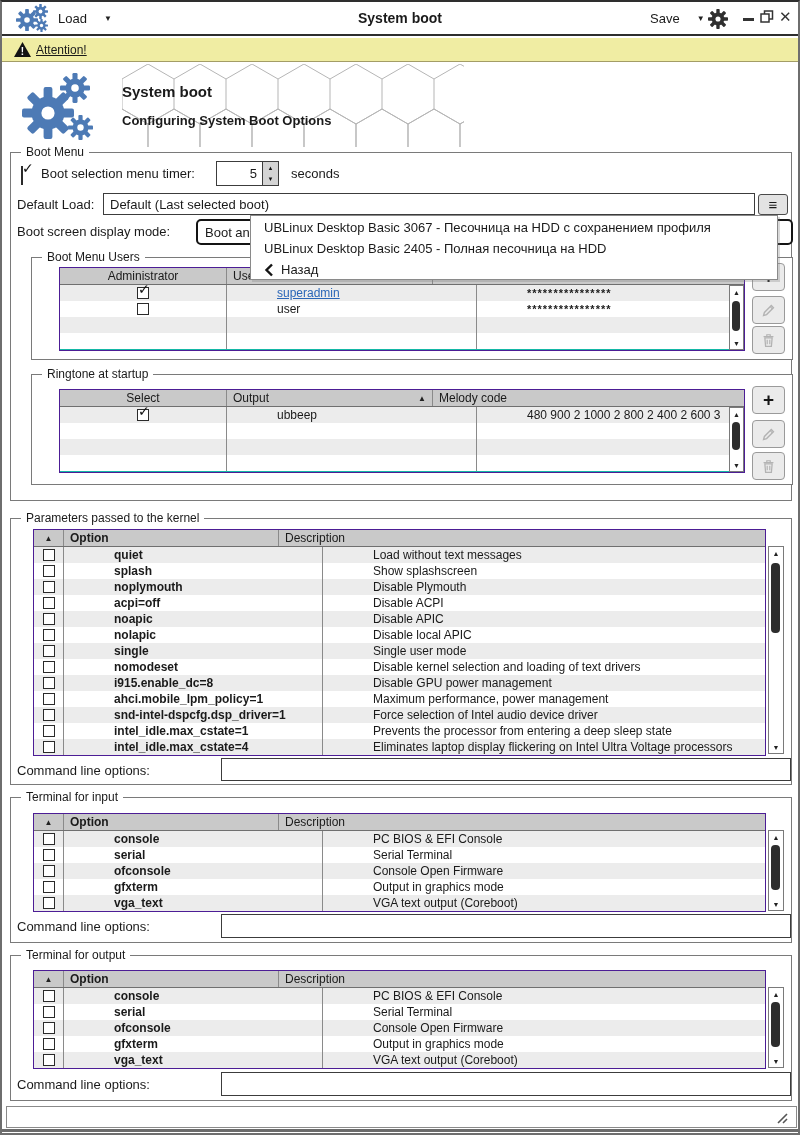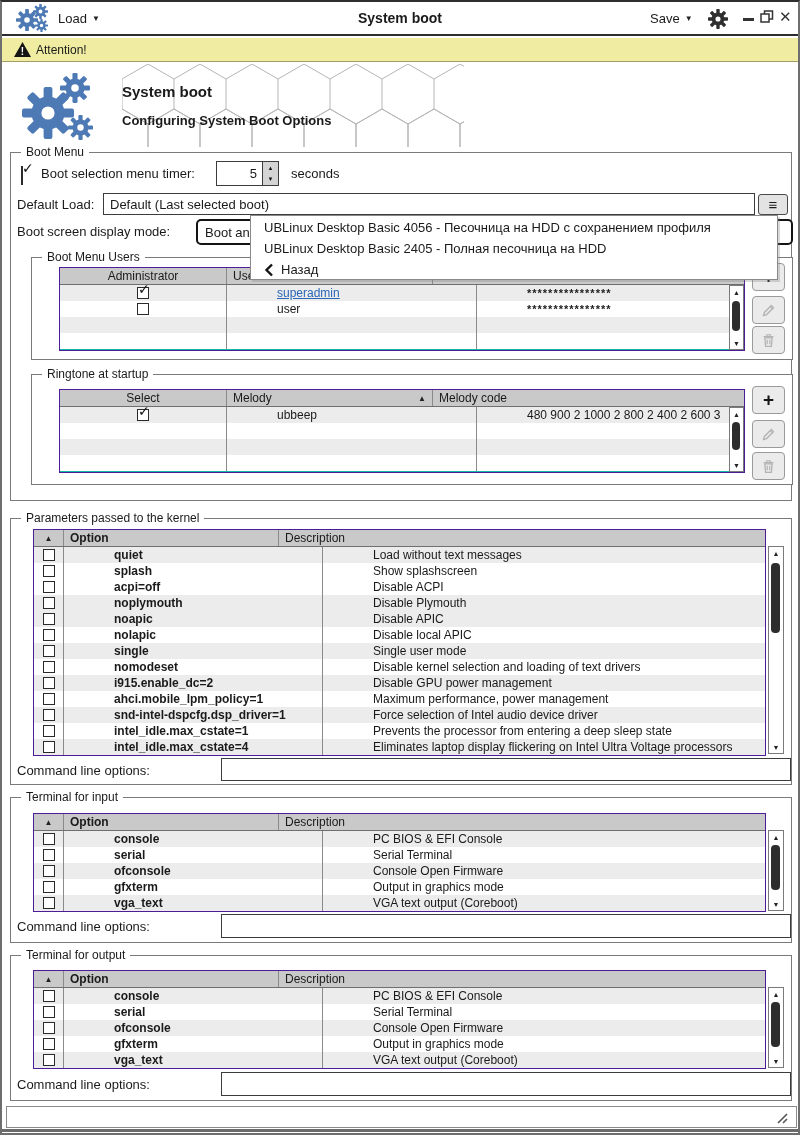--- a/index.html
+++ b/index.html
@@ -5,29 +5,29 @@
   * { margin:0; padding:0; box-sizing:border-box; }
   html,body { background:#fff; }
   body { font-family:"Liberation Sans","DejaVu Sans",sans-serif; color:#1a1a1a; }
   .win { position:relative; width:800px; height:1135px; background:#fff;
          border:2px solid #6e6e6e; border-top-color:#2e2e2e; overflow:hidden; }
   .abs { position:absolute; }
 
   
   .titlebar { position:absolute; left:0; top:0; width:100%; height:34px;
               background:#fff; border-bottom:2px solid #2e2e2e; }
-  .tb-item { position:absolute; font-size:13px; display:flex; align-items:center; gap:5px; }
+  .tb-item { position:absolute; font-size:13px; display:flex; align-items:center; gap:17px; }
   .caret { font-size:8px; color:#222; }
   .tb-title { position:absolute; left:0; right:0; top:8px; text-align:center;
               font-size:14px; font-weight:bold; }
 
   
   .attention { position:absolute; left:0; top:36px; width:100%; height:24px;
                background:#f0eda3; border-bottom:1px solid #a39d66; }
-  .attention .lblx { position:absolute; left:34px; top:5px; font-size:12px; }
+  .attention .lblx { position:absolute; left:34px; top:5px; font-size:12px;text-decoration:underline; }
 
   
   .pageheader { position:absolute; left:0; top:61px; width:100%; height:85px; background:#fff; }
   .ph-title { position:absolute; left:120px; top:20px; font-size:15px; font-weight:bold; }
   .ph-sub   { position:absolute; left:120px; top:50px; font-size:13px; font-weight:bold; }
 
   
   .fs  { position:absolute; border:1px solid #7a7a7a; background:#fff; }
   .leg { position:absolute; top:-8px; left:10px; background:#fff; padding:0 5px;
          font-size:12px; white-space:nowrap; }
@@ -273,21 +273,21 @@
         </div>
     </div>
 
     
     <div class="fs" style="left:20px;top:221px;width:762px;height:111px">
       <span class="leg">Ringtone at startup</span>
       <div class="tbl" style="left:27px;top:14px;width:686px;height:84px">
         <div class="thead">
           <div class="cell uc1 ctr">Select</div>
           <div class="cell uc2" style="justify-content:space-between">
-            <span>Melody</span>
+            <span>Output</span>
             <span class="sort">▲</span>
           </div>
           <div class="cell uc3 ne">Melody code</div>
         </div>
         <div class="trow alt">
           <div class="cell uc1 ctr">
               <span class="cb on"></span>
             </div>
           <div class="cell uc2">ubbeep</div>
           <div class="cell uc3 ne">480 900 2 1000 2 800 2 400 2 600 3</div>
@@ -346,38 +346,38 @@
           <div class="cell kc2">quiet</div>
           <div class="cell kc3 ne">Load without text messages</div>
         </div>
       <div class="trow">
           <div class="cell kc1 ctr">
             <span class="cb"></span>
           </div>
           <div class="cell kc2">splash</div>
           <div class="cell kc3 ne">Show splashscreen</div>
         </div>
+      <div class="trow alt">
+          <div class="cell kc1 ctr">
+            <span class="cb"></span>
+          </div>
+          <div class="cell kc2">noplymouth</div>
+          <div class="cell kc3 ne">Disable Plymouth</div>
+        </div>
       <div class="trow">
           <div class="cell kc1 ctr">
             <span class="cb"></span>
           </div>
           <div class="cell kc2">acpi=off</div>
           <div class="cell kc3 ne">Disable ACPI</div>
         </div>
       <div class="trow alt">
           <div class="cell kc1 ctr">
             <span class="cb"></span>
           </div>
-          <div class="cell kc2">noplymouth</div>
-          <div class="cell kc3 ne">Disable Plymouth</div>
-        </div>
-      <div class="trow alt">
-          <div class="cell kc1 ctr">
-            <span class="cb"></span>
-          </div>
           <div class="cell kc2">noapic</div>
           <div class="cell kc3 ne">Disable APIC</div>
         </div>
       <div class="trow">
           <div class="cell kc1 ctr">
             <span class="cb"></span>
           </div>
           <div class="cell kc2">nolapic</div>
           <div class="cell kc3 ne">Disable local APIC</div>
         </div>
@@ -392,21 +392,21 @@
           <div class="cell kc1 ctr">
             <span class="cb"></span>
           </div>
           <div class="cell kc2">nomodeset</div>
           <div class="cell kc3 ne">Disable kernel selection and loading of text drivers</div>
         </div>
       <div class="trow alt">
           <div class="cell kc1 ctr">
             <span class="cb"></span>
           </div>
-          <div class="cell kc2">i915.enable_dc=2</div>
+          <div class="cell kc2">i915.enable_dc=8</div>
           <div class="cell kc3 ne">Disable GPU power management</div>
         </div>
       <div class="trow">
           <div class="cell kc1 ctr">
             <span class="cb"></span>
           </div>
           <div class="cell kc2">ahci.mobile_lpm_policy=1</div>
           <div class="cell kc3 ne">Maximum performance, power management</div>
         </div>
       <div class="trow alt">
@@ -551,21 +551,21 @@
   </div>
 
   <div class="statusbar">
     <svg class="abs" style="right:8px;top:5px" width="14" height="12">
       <path d="M4 11 L13 2 M9 11 L13 7" stroke="#555" stroke-width="1.6" fill="none"></path>
     </svg>
   </div>
   <div class="accentbar"></div>
 
   <div class="overlay">
-    <div class="ditem">UBLinux Desktop Basic 4056 - Песочница на HDD с сохранением профиля</div>
+    <div class="ditem">UBLinux Desktop Basic 3067 - Песочница на HDD с сохранением профиля</div>
     <div class="ditem">UBLinux Desktop Basic 2405 - Полная песочница на HDD</div>
     <div class="ditem">
       <svg width="10" height="14">
           <use href="#i-chev-left" width="10" height="14"></use>
         </svg>
       <span>Назад</span>
     </div>
   </div>
 
 </div>

